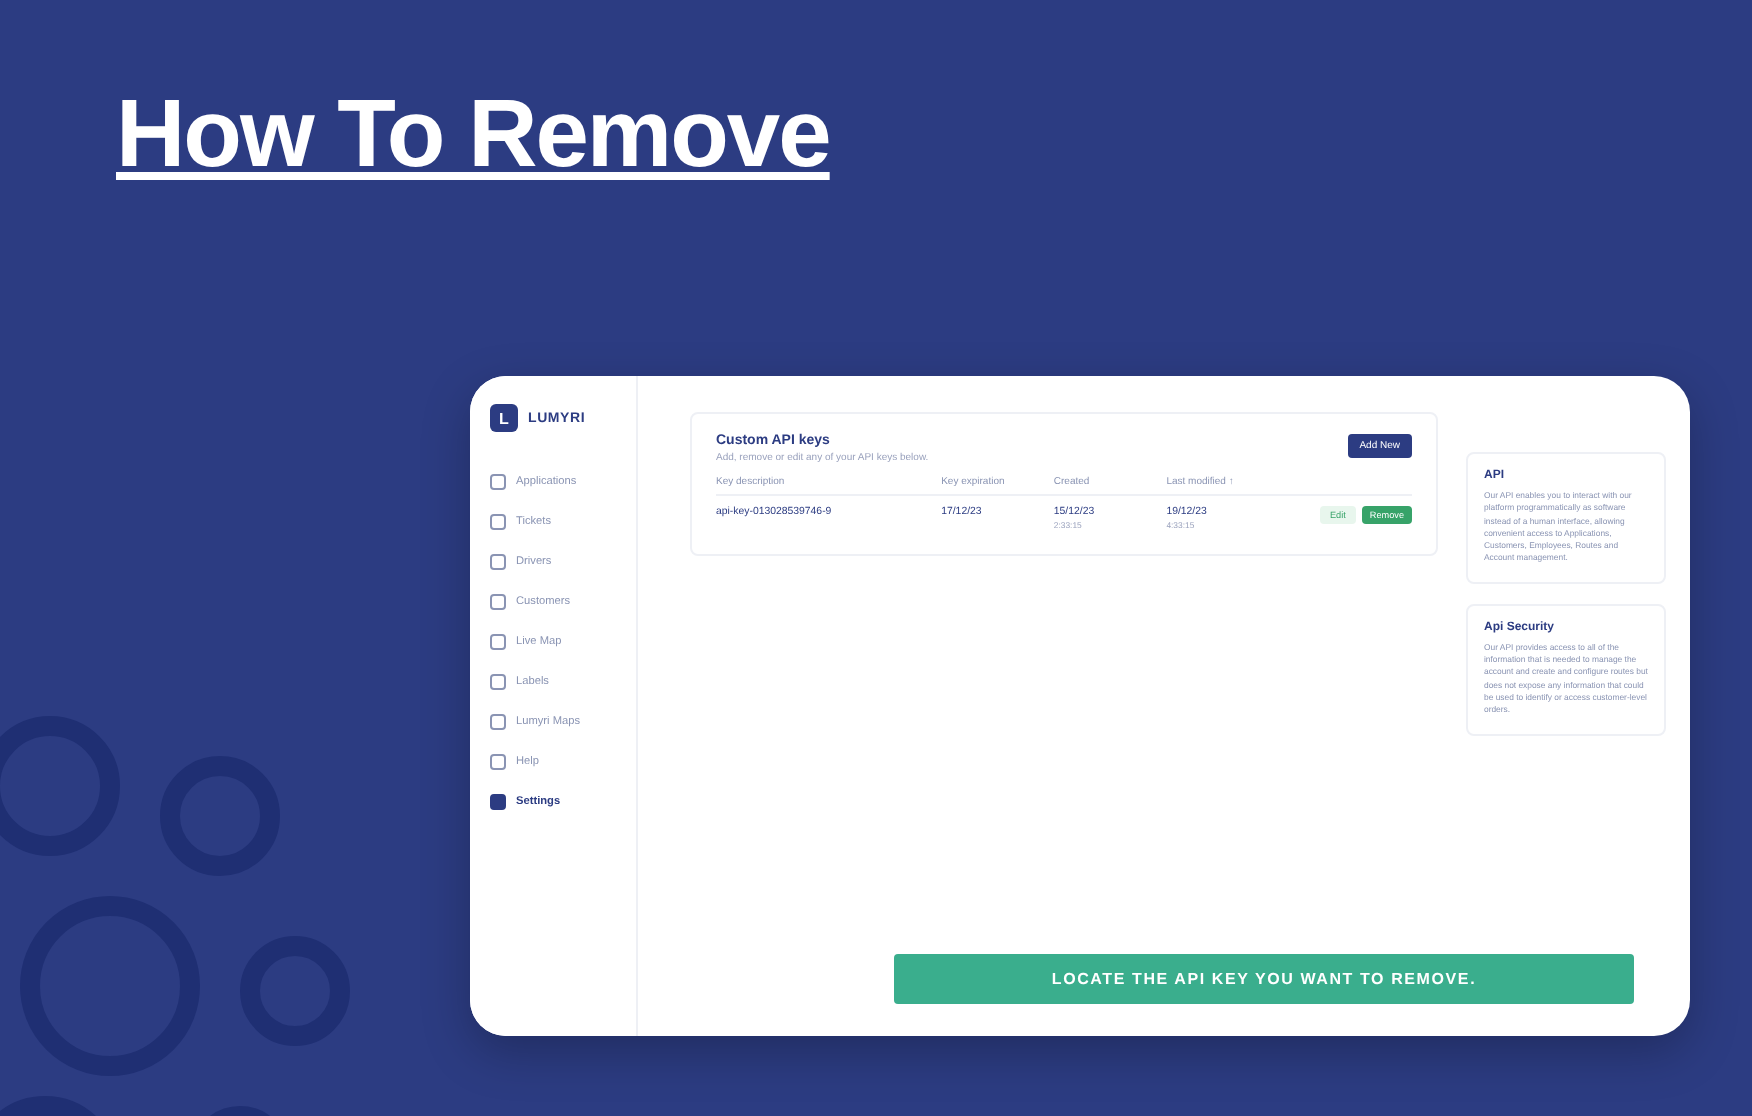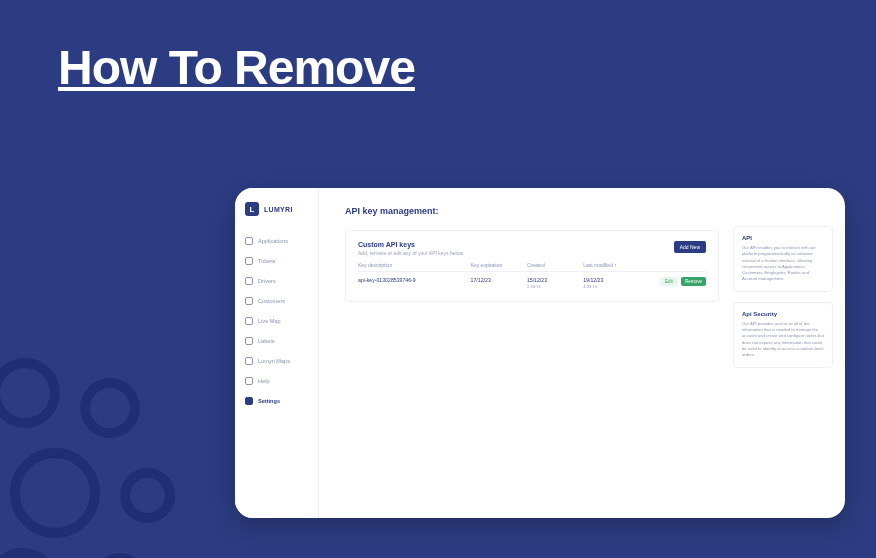--- a/index.html
+++ b/index.html
@@ -203,21 +203,20 @@
         </div>
       <div class="nav-item active">
           <span class="ic"></span>
           <span>Settings</span>
         </div>
     </nav>
   </aside>
 
   <div class="main">
     <div class="content">
-      <div class="page-title">API key management:</div>
 
       <div class="card">
         <div class="card-head">
           <div>
             <div class="card-title">Custom API keys</div>
             <div class="card-sub">Add, remove or edit any of your API keys below.</div>
           </div>
           <button class="btn-add">Add New</button>
         </div>
 
@@ -253,14 +252,15 @@
       <div class="info">
         <div class="info-title">API</div>
         <div class="info-body">Our API enables you to interact with our platform programmatically as software instead of a human interface, allowing convenient access to Applications, Customers, Employees, Routes and Account management.</div>
       </div>
       <div class="info">
         <div class="info-title">Api Security</div>
         <div class="info-body">Our API provides access to all of the information that is needed to manage the account and create and configure routes but does not expose any information that could be used to identify or access customer-level orders.</div>
       </div>
     </aside>
 
+    <div class="cta">LOCATE THE API KEY YOU WANT TO REMOVE.</div>
   </div>
 </div>
 
 </body></html>

